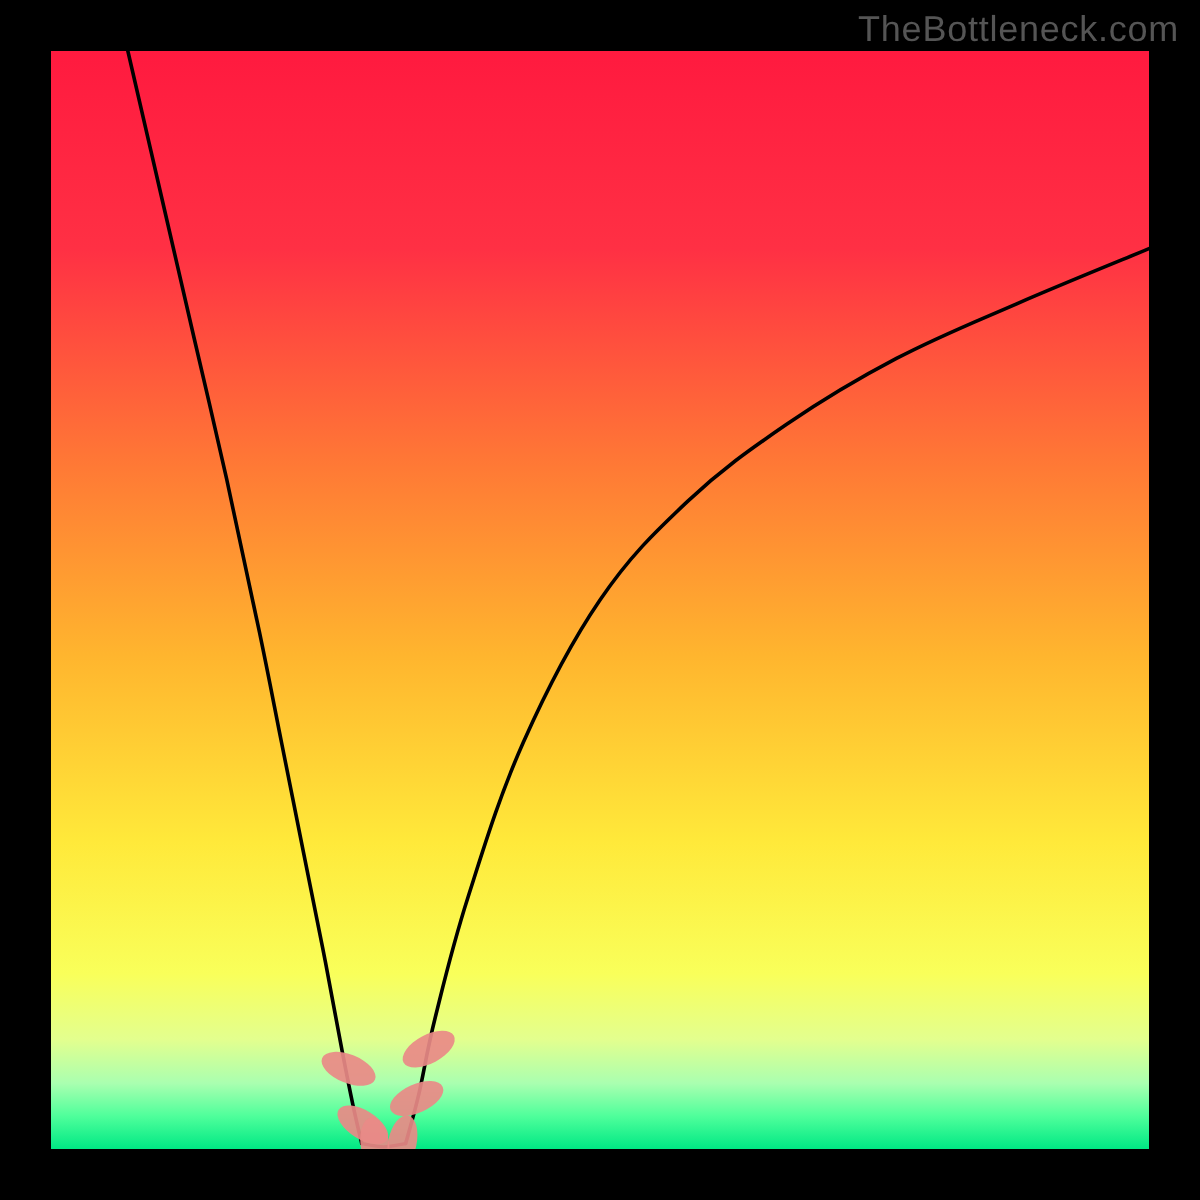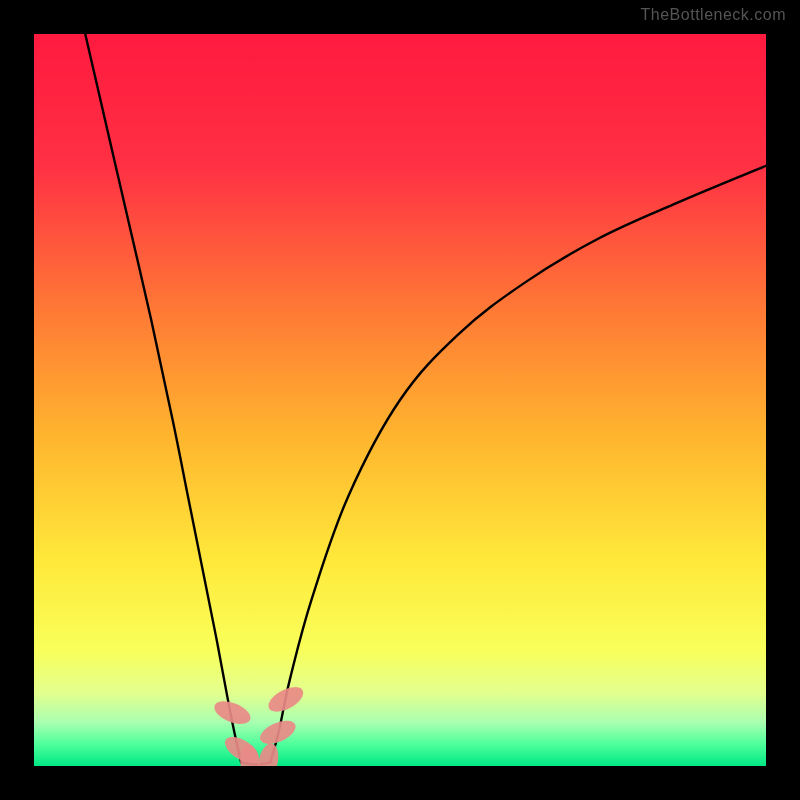--- a/index.html
+++ b/index.html
@@ -17,21 +17,21 @@
     top: 0;
     width: 800px;
     height: 800px;
     background: #000;
   }
   .watermark {
     position: absolute;
     top: 6px;
     right: 14px;
     color: #555;
-    font-size: 16px;
+    font-size: 24px;
     font-weight: 400;
     letter-spacing: 0.5px;
     font-family: Arial, sans-serif;
   }
   .plot {
     position: absolute;
     left: 34px;
     top: 34px;
     width: 732px;
     height: 732px;

